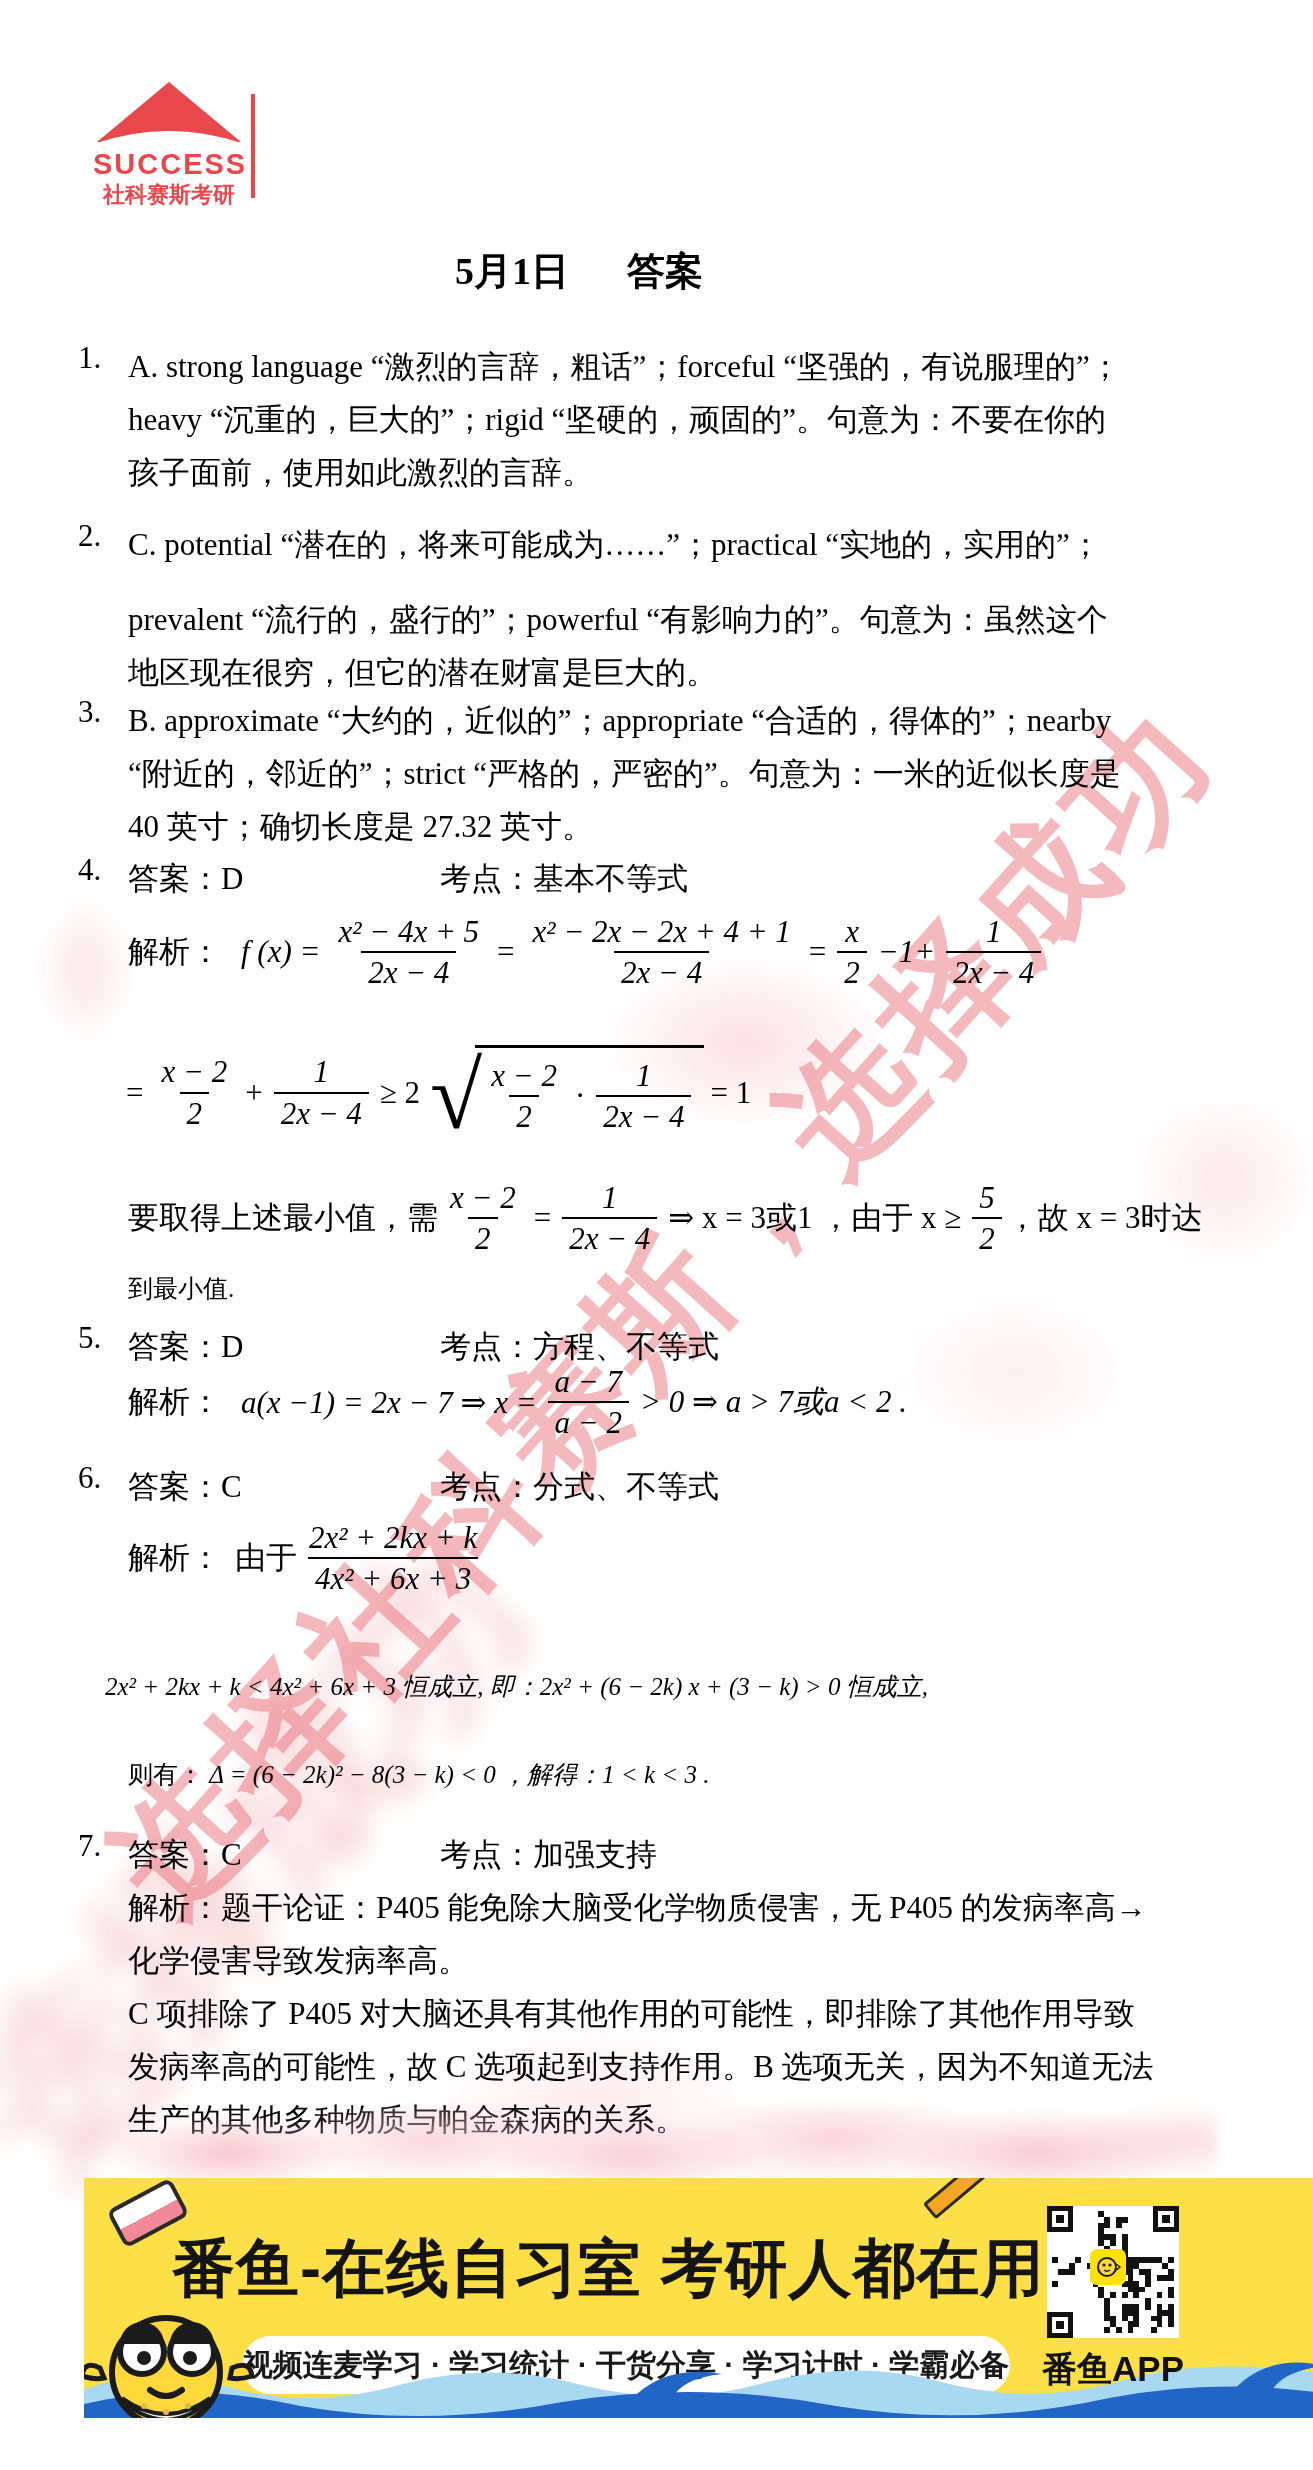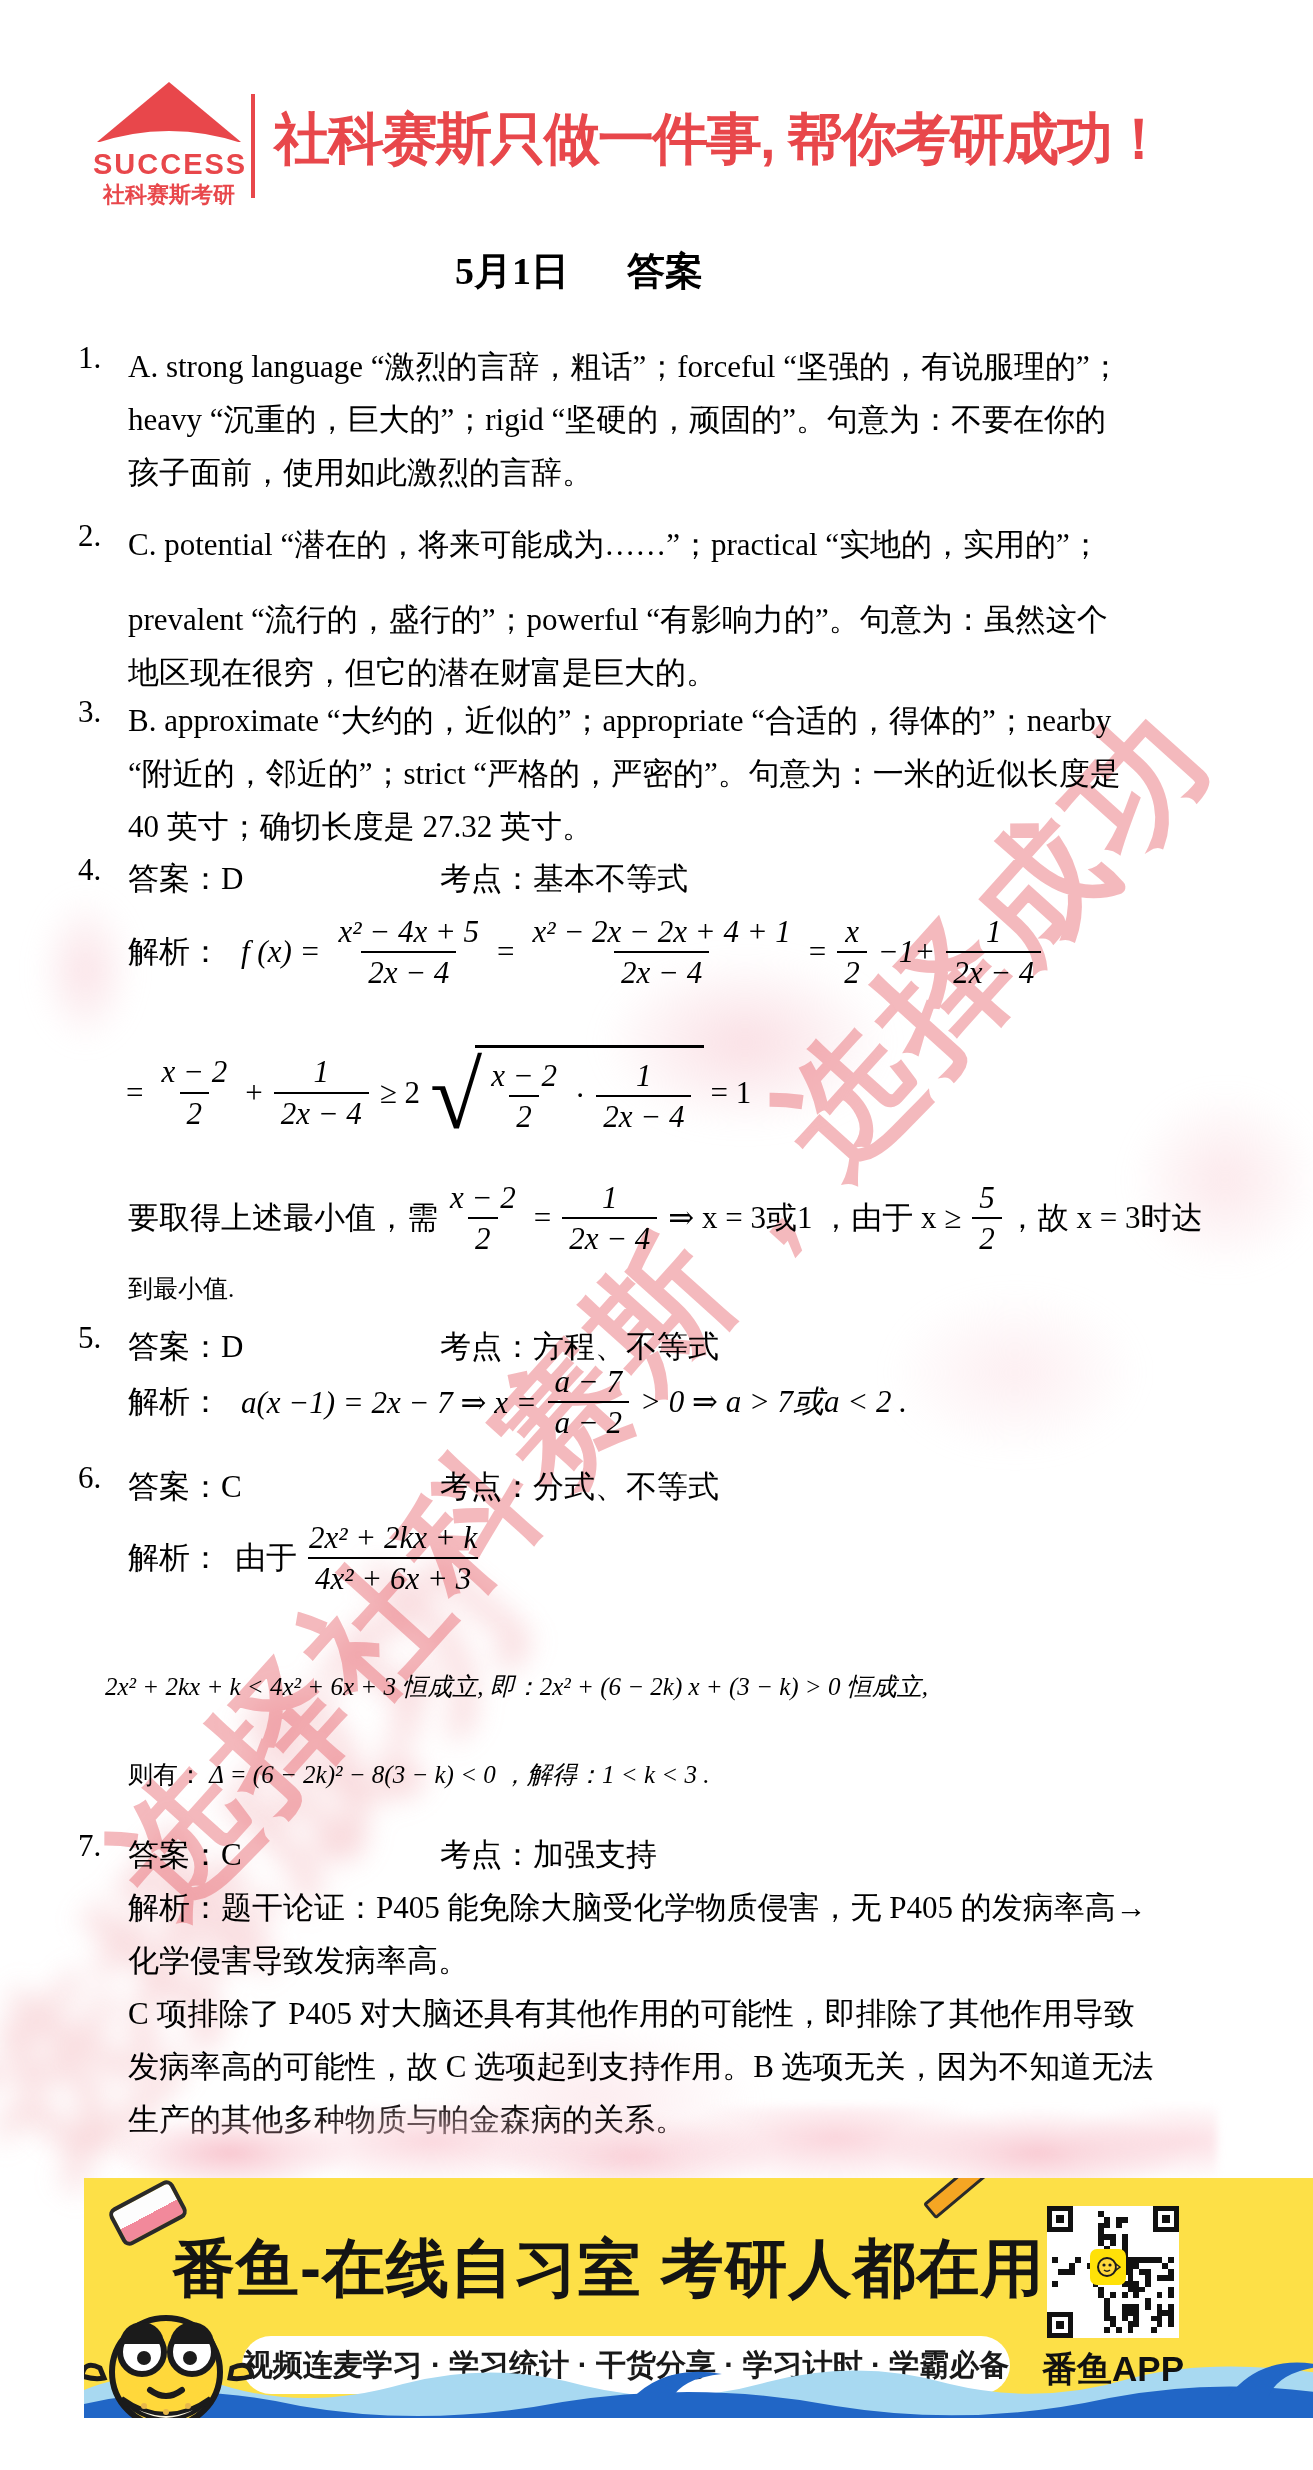--- a/index.html
+++ b/index.html
@@ -108,21 +108,20 @@
 
   <div class="logo">
     <svg width="152" height="64" viewBox="0 0 152 64">
       <polygon points="76,2 148,62 4,62" fill="#e8474b"></polygon>
       <path d="M0,64 Q76,38 152,64 L152,70 L0,70 Z" fill="#ffffff"></path>
     </svg>
     <div class="l-word">SUCCESS</div>
     <div class="l-sub">社科赛斯考研</div>
   </div>
   <div class="divider"></div>
-  <div class="slogan">社科赛斯只做一件事, 帮你考研成功！</div>
 
   <div class="title"><span>5月1日</span><span class="t-gap"></span><span>答案</span></div>
 
   <div class="row" style="top:340px">
     <span class="no">1.</span>
     <div class="body">
       <div class="line">A. strong language “激烈的言辞，粗话”；forceful “坚强的，有说服理的”；</div>
       <div class="line">heavy “沉重的，巨大的”；rigid “坚硬的，顽固的”。句意为：不要在你的</div>
       <div class="line">孩子面前，使用如此激烈的言辞。</div>
     </div>

